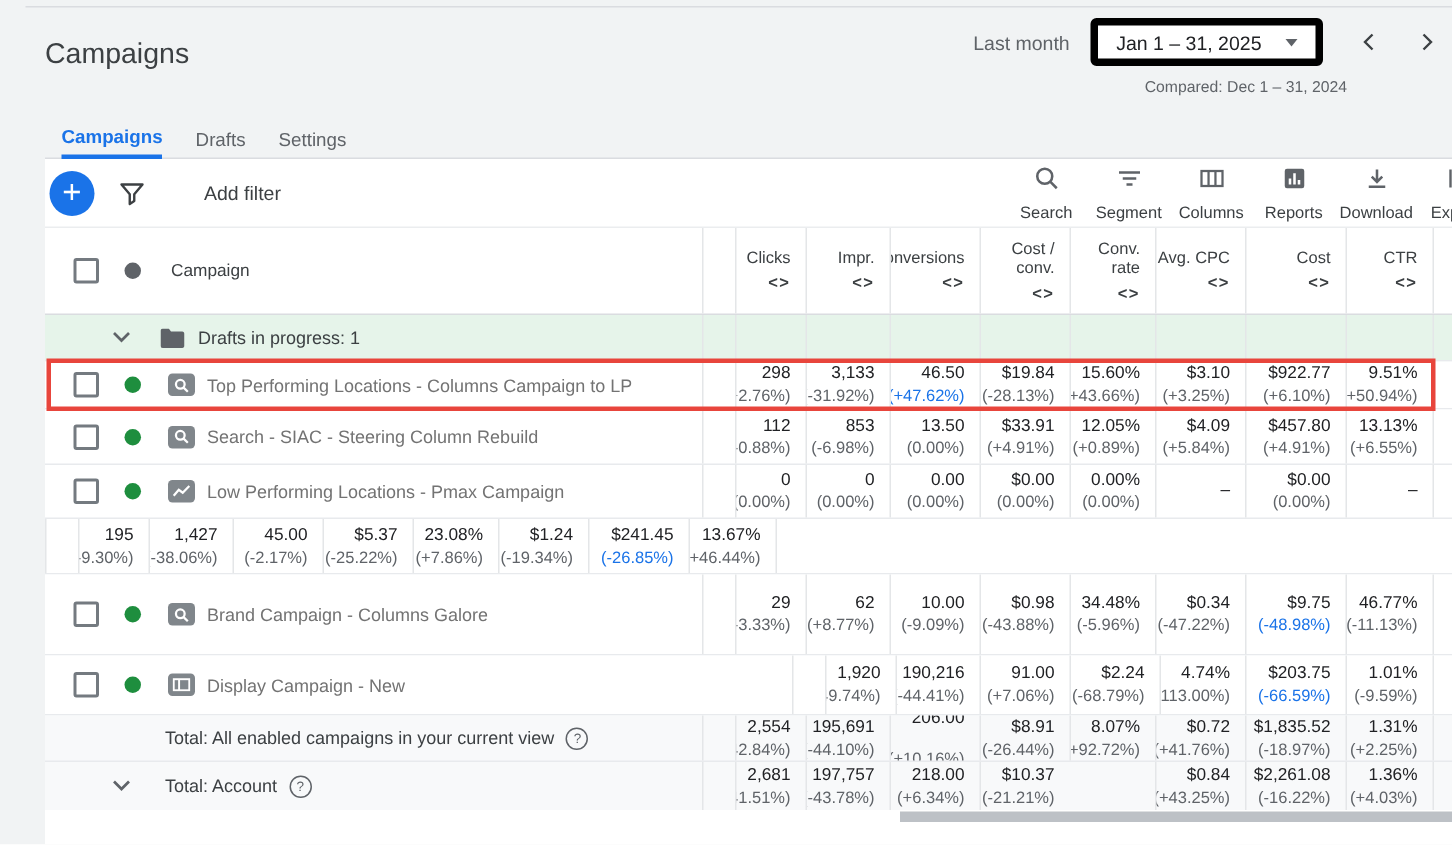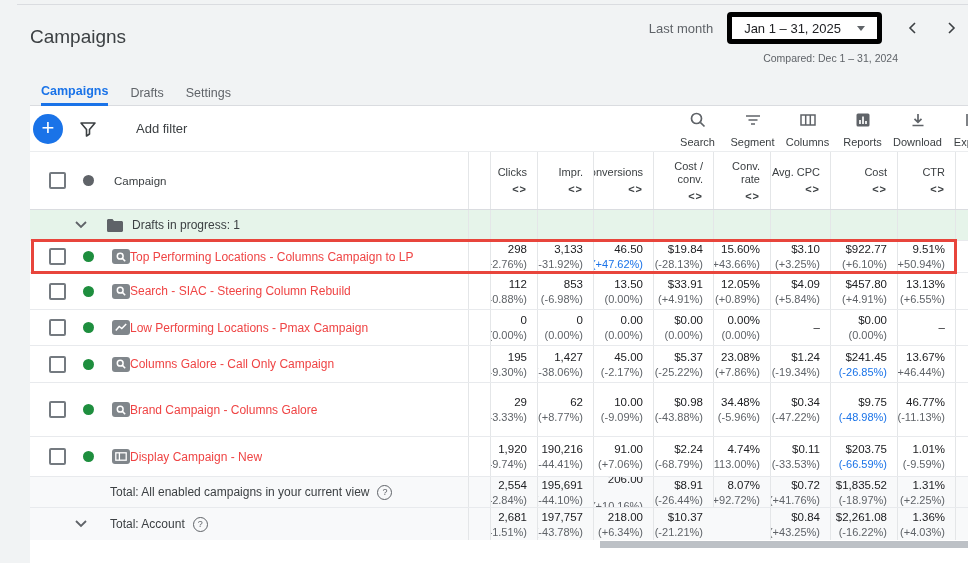--- a/index.html
+++ b/index.html
@@ -49,21 +49,21 @@
          align-items:flex-end;justify-content:center;padding-right:10px;overflow:hidden;}
   .stub-cell{width:13px;flex:none;border-left:1px solid #e4e6e8;box-sizing:border-box;}
   .mhead-label{font-size:11px;color:#3c4043;text-align:right;line-height:13px;white-space:pre-line;}
   .mhead-glyph{font-size:11px;font-weight:700;color:#3c4043;letter-spacing:1px;margin-top:4px;}
   .checkbox{width:13px;height:13px;border:2px solid #747a80;border-radius:2px;flex:none;cursor:pointer;background:#fff;}
   .dot{width:11px;height:11px;border-radius:50%;flex:none;margin-left:17px;}
   .dot.gray{background:#5f6368}.dot.green{background:#1e8e3e}
   .head-camp-label{margin-left:20px;font-size:11.5px;color:#3c4043;}
   .badge{width:18px;height:15px;border-radius:3px;background:#80868b;flex:none;margin-left:18px;
          display:flex;align-items:center;justify-content:center;}
-  .camp-link{font-size:12px;color:#ef4444;white-space:nowrap;overflow:hidden;cursor:pointer;text-decoration:none;}
+  .camp-link{font-size:12px;color:#737373;margin-left:8px;white-space:nowrap;overflow:hidden;cursor:pointer;text-decoration:none;}
   .group-row{background:#e6f4ea;}
   .group-row .name-cell{padding-left:45px;}
   .group-label{margin-left:9px;font-size:12px;color:#3c4043;}
   .chev{flex:none;cursor:pointer;display:flex;align-items:center;}
   .folder{margin-left:20px;flex:none;display:flex;align-items:center;}
   .total-row{background:#f8f9fa;}
   .total-label{font-size:12px;color:#3c4043;white-space:nowrap;}
   .help{width:13px;height:13px;border-radius:50%;border:1px solid #5f6368;color:#5f6368;font-size:9px;
         line-height:13px;text-align:center;flex:none;margin-left:8px;}
   .value{font-size:11.5px;color:#202124;line-height:15px;white-space:nowrap;}
@@ -370,31 +370,20 @@
           <div class="mcell" style="width: 67px;">
             <div class="value">$0.00</div>
             <div class="delta">(0.00%)</div>
           </div>
           <div class="mcell" style="width: 58px;">
             <div class="value">–</div>
           </div>
           <div class="stub-cell"></div>
         </div>
         <div class="trow" style="height: 37px;">
-          <div class="name-cell">
-            <span class="checkbox"></span>
-            <span class="dot green"></span>
-            <span class="badge">
-              <svg width="10" height="10" viewBox="0 0 10 10">
-                <circle cx="4.2" cy="4.2" r="2.9" fill="none" stroke="#fff" stroke-width="1.5"></circle>
-                <line x1="6.4" y1="6.4" x2="9.2" y2="9.2" stroke="#fff" stroke-width="1.5"></line>
-              </svg>
-            </span>
-            <a class="camp-link">Columns Galore - Call Only Campaign</a>
-          </div>
           <div class="spacer-cell"></div>
           <div class="mcell" style="width: 47px;">
             <div class="value">195</div>
             <div class="delta">(-9.30%)</div>
           </div>
           <div class="mcell" style="width: 56px;">
             <div class="value">1,427</div>
             <div class="delta">(-38.06%)</div>
           </div>
           <div class="mcell" style="width: 60px;">
@@ -496,24 +485,20 @@
             <div class="delta">(+7.06%)</div>
           </div>
           <div class="mcell" style="width: 60px;">
             <div class="value">$2.24</div>
             <div class="delta">(-68.79%)</div>
           </div>
           <div class="mcell" style="width: 57px;">
             <div class="value">4.74%</div>
             <div class="delta">(+113.00%)</div>
           </div>
-          <div class="mcell" style="width: 60px;">
-            <div class="value">$0.11</div>
-            <div class="delta">(-33.53%)</div>
-          </div>
           <div class="mcell" style="width: 67px;">
             <div class="value">$203.75</div>
             <div class="delta blue">(-66.59%)</div>
           </div>
           <div class="mcell" style="width: 58px;">
             <div class="value">1.01%</div>
             <div class="delta">(-9.59%)</div>
           </div>
           <div class="stub-cell"></div>
         </div>

